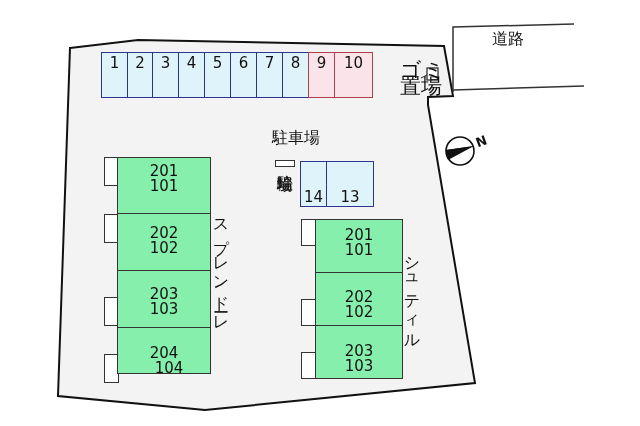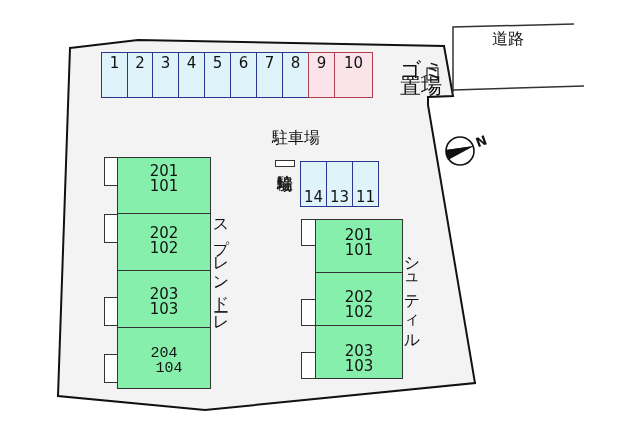--- a/index.html
+++ b/index.html
@@ -76,43 +76,42 @@
   <div class="slot" style="width:27px;height:46px;margin-left:-1px;"><span>7</span></div>
   <div class="slot" style="width:27px;height:46px;margin-left:-1px;"><span>8</span></div>
   <div class="slot pink" style="width:27px;height:46px;margin-left:-1px;"><span>9</span></div>
   <div class="slot pink" style="width:39px;height:46px;margin-left:-1px;text-align:center;"><span>10</span></div>
 </div>
 
 <div class="vtext" style="left:275px;top:160px;border:1.5px solid #333;background:#fff;padding:1px 0;width:18px;">駐輪場</div>
 
 <div class="row-slots" style="left:300px;top:161px;">
   <div class="slot" style="width:27px;height:46px;line-height:18px;padding-top:26px;"><span>14</span></div>
-  <div class="slot" style="width:27px;height:46px;margin-left:-1px;line-height:18px;padding-top:26px;"><span>13</span></div>
-  <div class="slot" style="width:27px;height:46px;margin-left:-1px;line-height:18px;padding-top:26px;"><span>11</span></div>
+  <div class="slot" style="width:48px;height:46px;margin-left:-1px;line-height:18px;padding-top:26px;"><span>13</span></div>
 </div>
 
 <div>
   <div class="porch" style="left:104px;top:157px;width:15px;height:29px;"></div>
   <div class="porch" style="left:104px;top:214px;width:15px;height:29px;"></div>
   <div class="porch" style="left:104px;top:297px;width:15px;height:29px;"></div>
   <div class="porch" style="left:104px;top:354px;width:15px;height:29px;"></div>
 
   <div class="unit" style="left:117px;top:157px;width:94px;height:58px;">
     <div class="unit-label" style="top:6px;">201</div>
     <div class="unit-label" style="top:21px;">101</div>
   </div>
   <div class="unit" style="left:117px;top:213px;width:94px;height:58px;">
     <div class="unit-label" style="top:12px;">202</div>
     <div class="unit-label" style="top:27px;">102</div>
   </div>
   <div class="unit" style="left:117px;top:270px;width:94px;height:58px;">
     <div class="unit-label" style="top:16px;">203</div>
     <div class="unit-label" style="top:31px;">103</div>
   </div>
-  <div class="unit" style="left:117px;top:327px;width:94px;height:62px;font-family:Liberation Mono, monospace;">
+  <div class="unit" style="left:117px;top:327px;width:94px;height:47px;">
     <div class="unit-label" style="top:18px;">204</div>
     <div class="unit-label" style="top:33px;padding-left:10px;">104</div>
   </div>
   <div class="vtext" style="left:212px;top:208px;">スプレンドーレ</div>
 </div>
 
 <div>
   <div class="porch" style="left:301px;top:219px;width:16px;height:27px;"></div>
   <div class="porch" style="left:301px;top:299px;width:16px;height:27px;"></div>
   <div class="porch" style="left:301px;top:352px;width:16px;height:27px;"></div>

